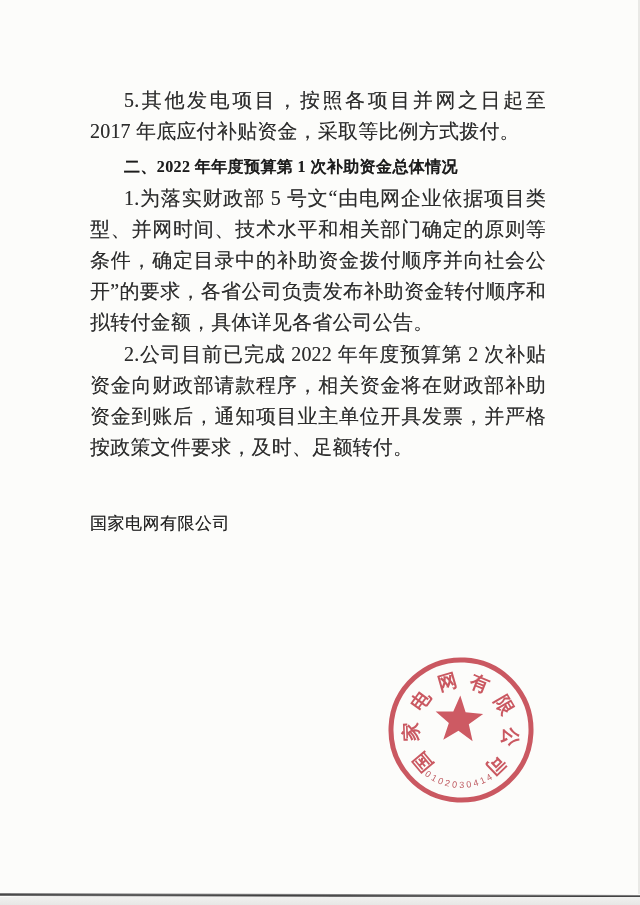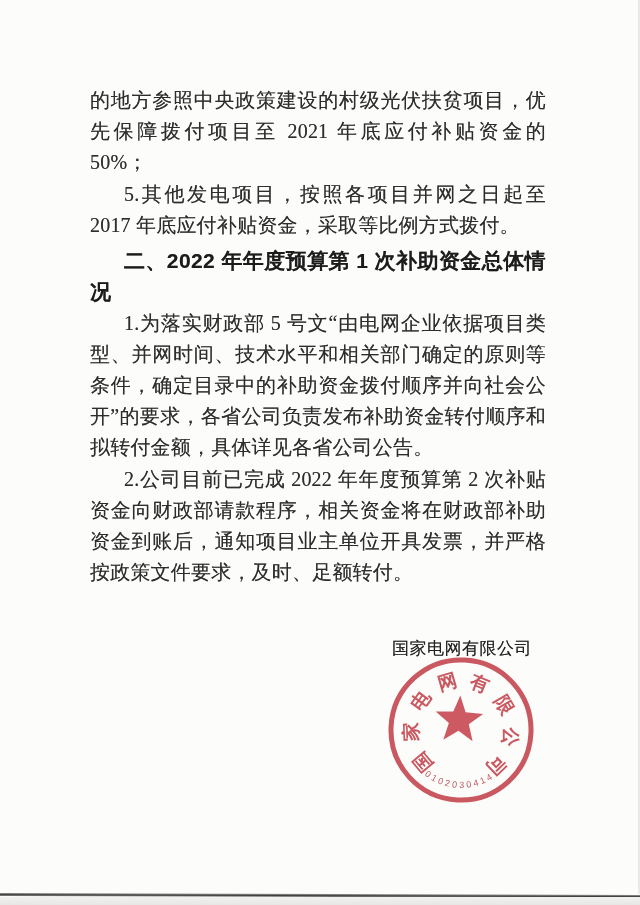--- a/index.html
+++ b/index.html
@@ -33,29 +33,29 @@
     position: absolute; left: 90px; top: 84px; width: 456px;
     font-size: 20px; line-height: 31px; color: #2d2d2d;
     text-align: justify;
     letter-spacing: 0.2px;
     text-shadow: 0 0 0.5px rgba(45,45,45,0.55);
   }
   .doc-flow p.paragraph { margin: 1px 0 0 0; }
   .doc-flow p.paragraph.indent { text-indent: 34px; }
   .doc-flow h3.heading {
     margin: 4px 0 0 0;
-    font-size: 21px; line-height: 31px; font-weight: bold;
+    font-size: 16px; line-height: 31px; font-weight: bold;
     color: #1c1c1c;
     text-indent: 34px;
-    font-family: Liberation Sans, sans-serif;
+    font-family: Liberation Serif, serif;
     letter-spacing: 0.4px;
   }
   .signature {
     margin-top: 45px;
-    text-align: right;
+    text-align: left;
     padding-right: 14px;
     font-size: 17px;
     line-height: 31px;
     letter-spacing: 0.5px;
     color: #222;
   }
   .signature div { margin: 0; }
   
   .seal {
     position: absolute; left: 388px; top: 657px;
@@ -81,21 +81,20 @@
     font-family: "Liberation Serif", serif;
   }
 </style>
 </head>
 <body>
 
 <div class="sheet">
 
   <div class="doc-flow">
 
-  <p class="paragraph">的地方参照中央政策建设的村级光伏扶贫项目，优先保障拨付项目至 2021 年底应付补贴资金的 50%；</p>
       <p class="paragraph indent">5.其他发电项目，按照各项目并网之日起至 2017 年底应付补贴资金，采取等比例方式拨付。</p>
       <h3 class="heading">二、2022 年年度预算第 1 次补助资金总体情况</h3>
       <p class="paragraph indent">1.为落实财政部 5 号文“由电网企业依据项目类型、并网时间、技术水平和相关部门确定的原则等条件，确定目录中的补助资金拨付顺序并向社会公开”的要求，各省公司负责发布补助资金转付顺序和拟转付金额，具体详见各省公司公告。</p>
       <p class="paragraph indent">2.公司目前已完成 2022 年年度预算第 2 次补贴资金向财政部请款程序，相关资金将在财政部补助资金到账后，通知项目业主单位开具发票，并严格按政策文件要求，及时、足额转付。</p>
       <div class="signature">
         <div>国家电网有限公司</div>
       </div>
     </div>
 
   <svg class="seal" viewBox="0 0 146 146" xmlns="http://www.w3.org/2000/svg">

